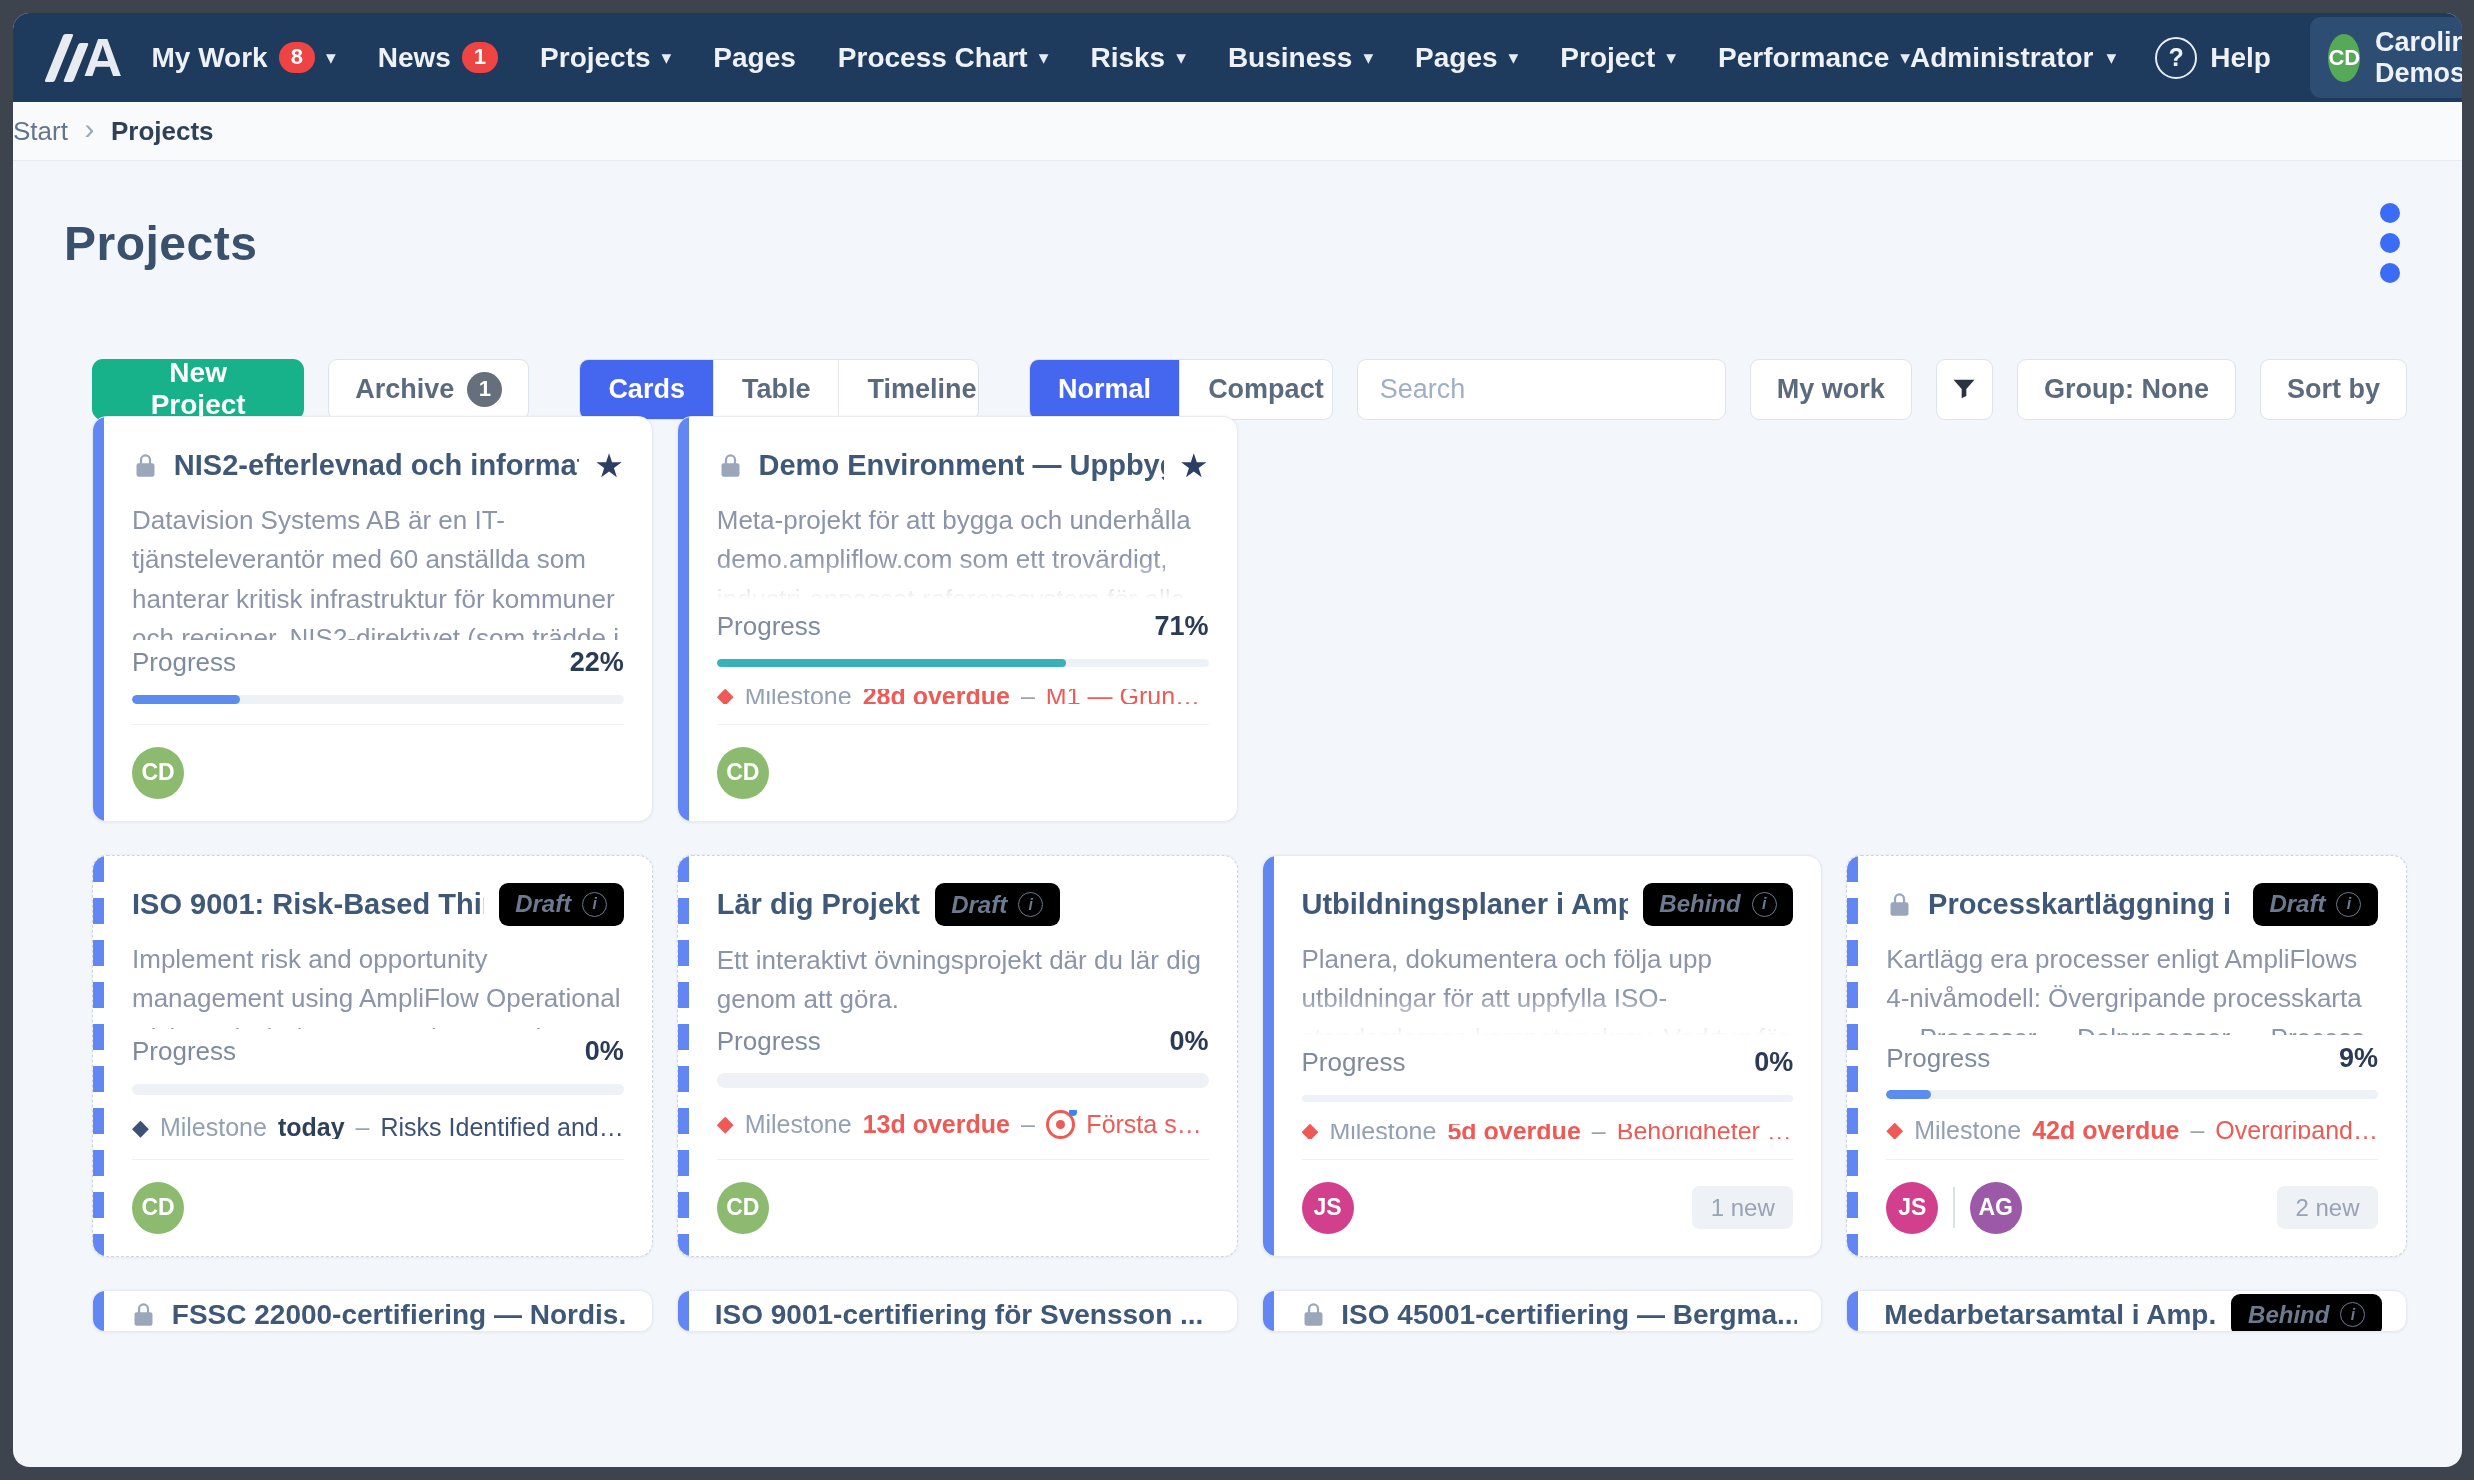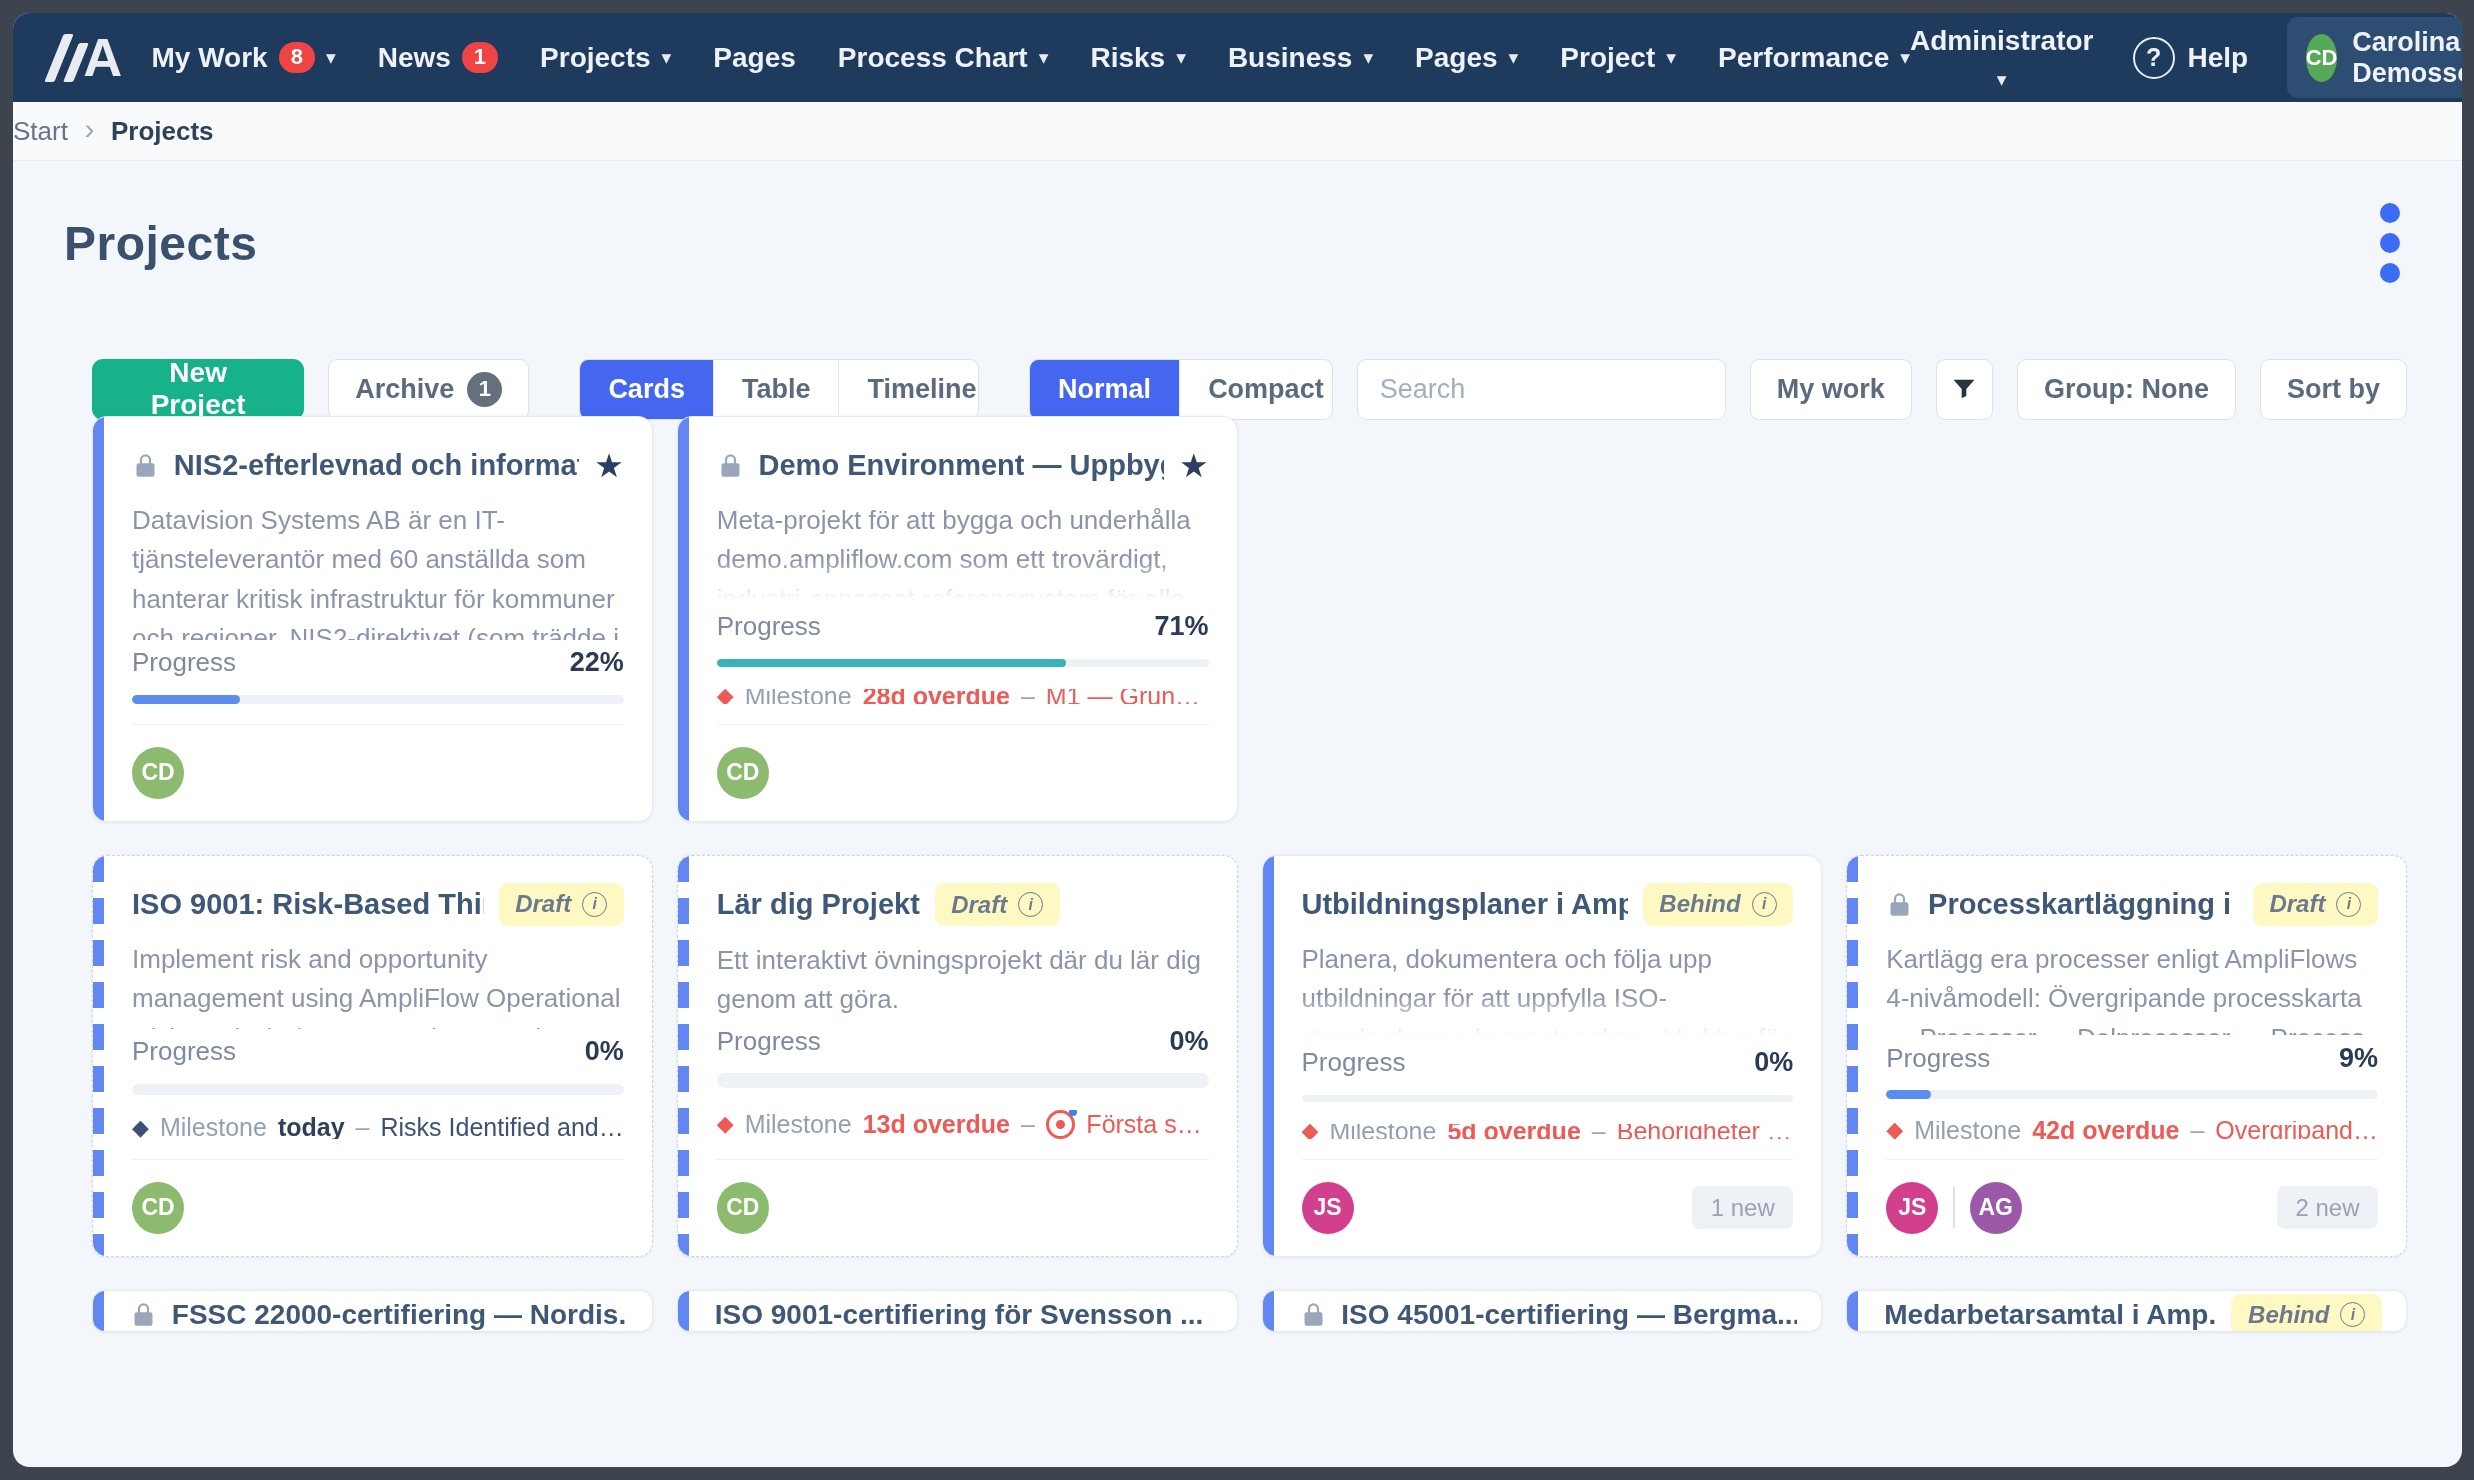--- a/index.html
+++ b/index.html
@@ -12,21 +12,21 @@
   .topbar { height:89px; flex:0 0 89px; background:#1e3a5c; display:flex; align-items:center; padding:0 28px; color:#eef2f7; }
   .logo { display:flex; align-items:flex-end; margin:0 31px 0 13px; cursor:pointer; }
   .logo .bar { display:inline-block; width:10px; height:48px; background:#e8ebef; transform:skewX(-22deg); margin-right:6.5px; border-radius:1.8px; }
   .logo .bar.short { height:39px; align-self:flex-end; }
   .logo .letterA { font-size:54px; font-weight:700; color:#e8ebef; line-height:0.9; letter-spacing:-1.8px; margin-left:-3.7px; }
   .nav { list-style:none; display:flex; align-items:center; gap:42px; }
   .nav li { display:flex; align-items:center; gap:11px; font-size:28px; font-weight:600; cursor:pointer; white-space:nowrap; }
   .pill { background:#ef4444; color:#fff; font-size:22px; font-weight:700; border-radius:922px; padding:2.8px 12px; line-height:1.2; }
   .caret { font-size:19.4px; color:#e6ebf2; line-height:1; }
   .nav-right { margin-left:auto; display:flex; align-items:center; gap:39px; }
-  .nav-admin { display:flex; align-items:center; gap:13px; font-size:28px; font-weight:600; cursor:pointer;flex-direction:column; }
+  .nav-admin { display:flex; align-items:center; gap:13px; font-size:28px; font-weight:600; cursor:pointer; }
   .nav-help { display:flex; align-items:center; gap:13px; font-size:28px; font-weight:600; cursor:pointer; }
   .help-circle { width:42px; height:42px; border:2.8px solid #e8edf3; border-radius:50%; display:flex; align-items:center; justify-content:center; font-size:25px; font-weight:700; }
   .user-chip { display:flex; align-items:center; gap:14.8px; background:#2e4d72; border-radius:11px; padding:9.2px 18.5px; cursor:pointer; }
   .user-chip .avatar { width:48px; height:48px; border-radius:50%; background:#55a957; color:#fff; display:flex; align-items:center; justify-content:center; font-size:22px; font-weight:700; }
   .user-chip .uname { font-size:27px; font-weight:600; }
 
   
   .breadcrumb-bar { height:59px; flex:0 0 59px; background:#f8fafc; border-bottom:1.8px solid #e7ebf1; display:flex; align-items:center; gap:16.6px; }
   .bc-start { font-size:26px; color:#64748b; cursor:pointer; }
   .bc-sep { font-size:29.5px; color:#9aa7b6; margin-top:-3.7px; }
@@ -64,21 +64,21 @@
           box-shadow:0 0.9px 2.8px rgba(16,24,40,.06); overflow:hidden; }
   #grid-row2 .card { height:402px; }
   .card .accent { position:absolute; left:0; top:0; bottom:0; width:11px; background:#6287f2; }
   .card.draft { border:1.8px dashed #ccd4df; }
   .card.draft .accent { background:repeating-linear-gradient(180deg,#6287f2 0 26px,transparent 26px 42px); }
   .card-head { display:flex; align-items:center; gap:14.8px; margin-bottom:14.8px; min-height:41px; }
   .card-title { font-size:29px; font-weight:700; color:#3f5878; white-space:nowrap; overflow:hidden; flex:0 1 auto; }
   .lock { flex:0 0 auto; display:flex; }
   .star { margin-left:auto; font-size:33px; color:#2c3e64; line-height:1; }
   .badge { flex:0 0 auto; display:inline-flex; align-items:center; gap:11px; border-radius:9.2px; padding:7.4px 16.6px; font-size:24px; font-weight:600; }
-  .badge.draft-b { background:#fef9c3; color:#6b7a8e; font-style:italic; }
+  .badge.draft-b { background:#000000; color:#6b7a8e; font-style:italic; }
   .info-i { width:25px; height:25px; border:1.8px solid currentColor; border-radius:50%; display:inline-flex; align-items:center; justify-content:center; font-size:15.7px; font-style:italic; font-weight:700; }
   .desc { position:relative; flex:1 1 auto; overflow:hidden; font-size:26px; line-height:1.52; color:#8b94a9; margin-bottom:7.4px; }
   .desc.fade::after { content:''; position:absolute; left:0; right:0; bottom:0; height:44px; background:linear-gradient(180deg,rgba(255,255,255,0),#fff 90%); }
   .prog-row { display:flex; align-items:baseline; }
   .prog-label { font-size:26px; color:#7e8a9d; }
   .prog-val { margin-left:auto; font-size:27px; font-weight:700; color:#2b3a55; }
   .track { margin-top:16.6px; height:14.8px; border-radius:7.4px; background:#eef2f7; overflow:hidden; }
   .fill { height:100%; border-radius:7.4px; }
   .milestone { margin-top:22px; display:flex; align-items:center; gap:11px; font-size:25px; white-space:nowrap; overflow:hidden; }
   .ms-diamond { font-size:22px; line-height:1; }

